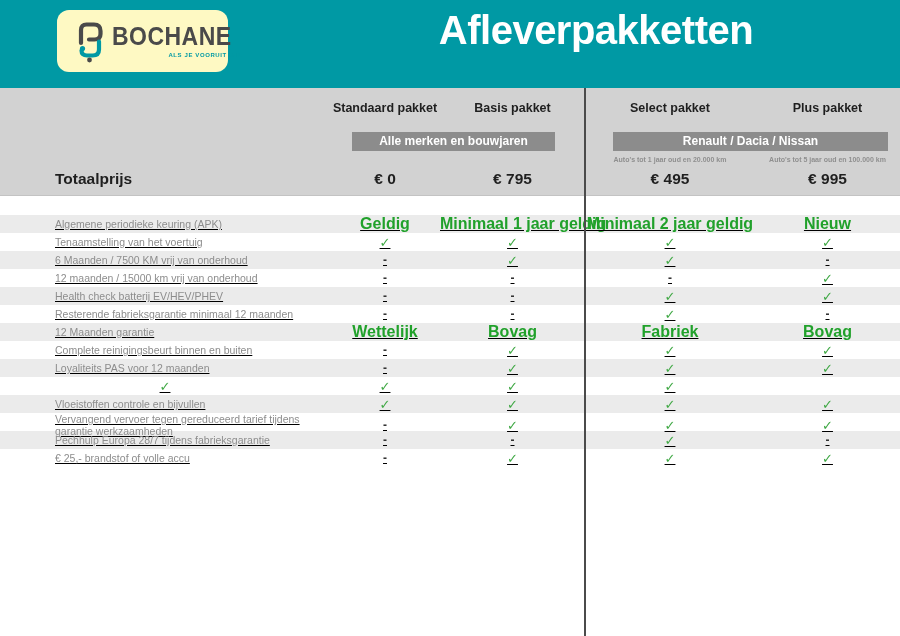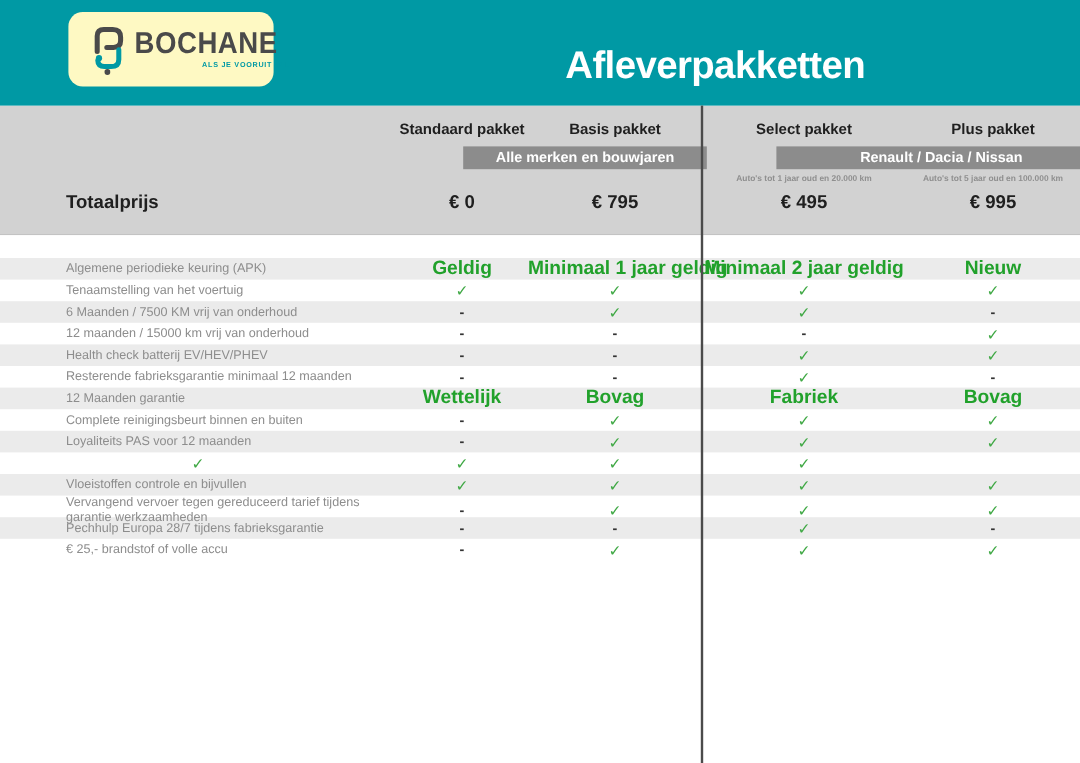--- a/index.html
+++ b/index.html
@@ -12,45 +12,45 @@
   body{font-family:"Liberation Sans","DejaVu Sans",sans-serif;background:#fff;position:relative;}
 
   
   .header{position:relative;height:88px;background:var(--teal,#0099a4);}
   .logo-card{position:absolute;left:57px;top:10px;width:171px;height:62px;background:#fef9c3;border-radius:12px;
              display:flex;align-items:center;padding:0 10px 0 16px;}
   .logo-icon{flex:0 0 auto;margin-right:7px;display:block;}
   .logo-text-wrap{display:flex;flex-direction:column;align-items:flex-end;}
   .brand-name{font-size:25px;font-weight:bold;color:#4a4a4a;letter-spacing:.5px;line-height:1;transform:scaleX(.92);transform-origin:left;}
   .brand-tagline{font-size:6px;font-weight:bold;color:var(--teal,#0099a4);letter-spacing:.6px;margin-top:3px;}
-  .page-title{position:absolute;left:596px;top:56px;transform:translate(-50%,-54%);
-              color:#fff;font-size:32px;font-weight:bold;letter-spacing:-.5px;white-space:nowrap;}
+  .page-title{position:absolute;left:596px;top:32px;transform:translate(-50%,-54%);
+              color:#fff;font-size:40px;font-weight:bold;letter-spacing:-.5px;white-space:nowrap;}
 
   
   .grid{display:grid;grid-template-columns:330px 110px 145px 170px 145px;align-items:center;}
 
   
   .band{background:var(--band-gray,#d2d2d2);height:108px;padding-top:9px;border-bottom:1px solid #c3c3c3;}
   .band .names{height:21px;}
   .pkg-name{text-align:center;font-size:12.5px;font-weight:bold;color:#1f1f1f;white-space:nowrap;}
-  .band .bars{height:19px;margin-top:4px;padding-left:34px;}
+  .band .bars{height:19px;margin-top:14px;}
   .group-bar{background:var(--bar-gray,#8c8c8c);color:#fff;font-size:12px;font-weight:bold;text-align:center;
              height:19px;line-height:19px;white-space:nowrap;}
   .group-bar.left{grid-column:2/4;margin:0 30px 0 22px;}
   .group-bar.right{grid-column:4/6;margin:0 12px 0 28px;}
   .band .subs{height:13px;margin-top:2px;}
   .pkg-sub{text-align:center;font-size:7px;font-weight:bold;color:#8f8f8f;white-space:nowrap;}
   .band .prices{height:26px;}
   .total-label{font-size:15.5px;font-weight:bold;color:#1f1f1f;padding-left:55px;}
   .pkg-price{text-align:center;font-size:15.5px;font-weight:bold;color:#1f1f1f;white-space:nowrap;}
 
   .gap{height:19px;background:#fff;}
 
   
-  .rows .frow{height:18px;}
+  .rows .frow{height:18px;text-decoration:underline;}
   .rows .frow:nth-child(odd){background:var(--row-gray,#ebebeb);}
   .feature{font-size:10.5px;color:var(--label-gray,#8d8d8d);padding-left:55px;line-height:1.15;max-width:310px;}
   .cell{text-align:center;line-height:1;}
   .cell.check{color:var(--green-check,#3fa844);font-size:13px;}
   .cell.dash{color:#333;font-size:12px;font-weight:bold;}
   .cell.tval{color:var(--green-text,#21a12b);font-size:16px;font-weight:bold;white-space:nowrap;}
 
   
   .divider{position:absolute;left:584px;top:88px;width:2px;height:548px;background:var(--divider,#4b4b4b);}
 </style>

